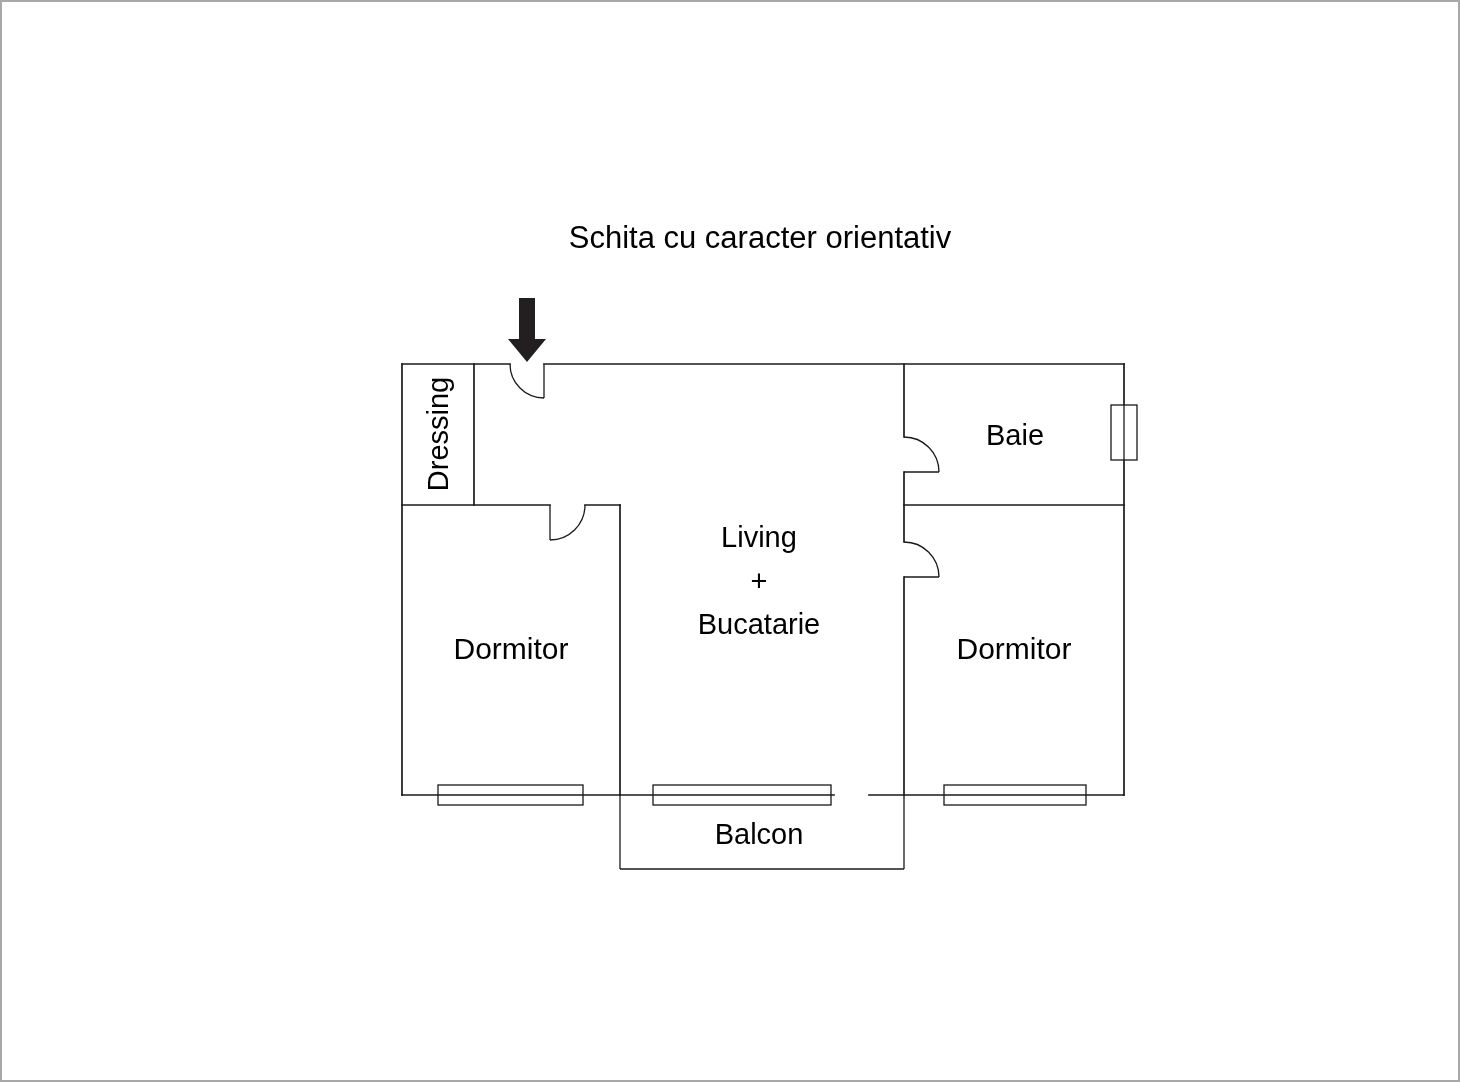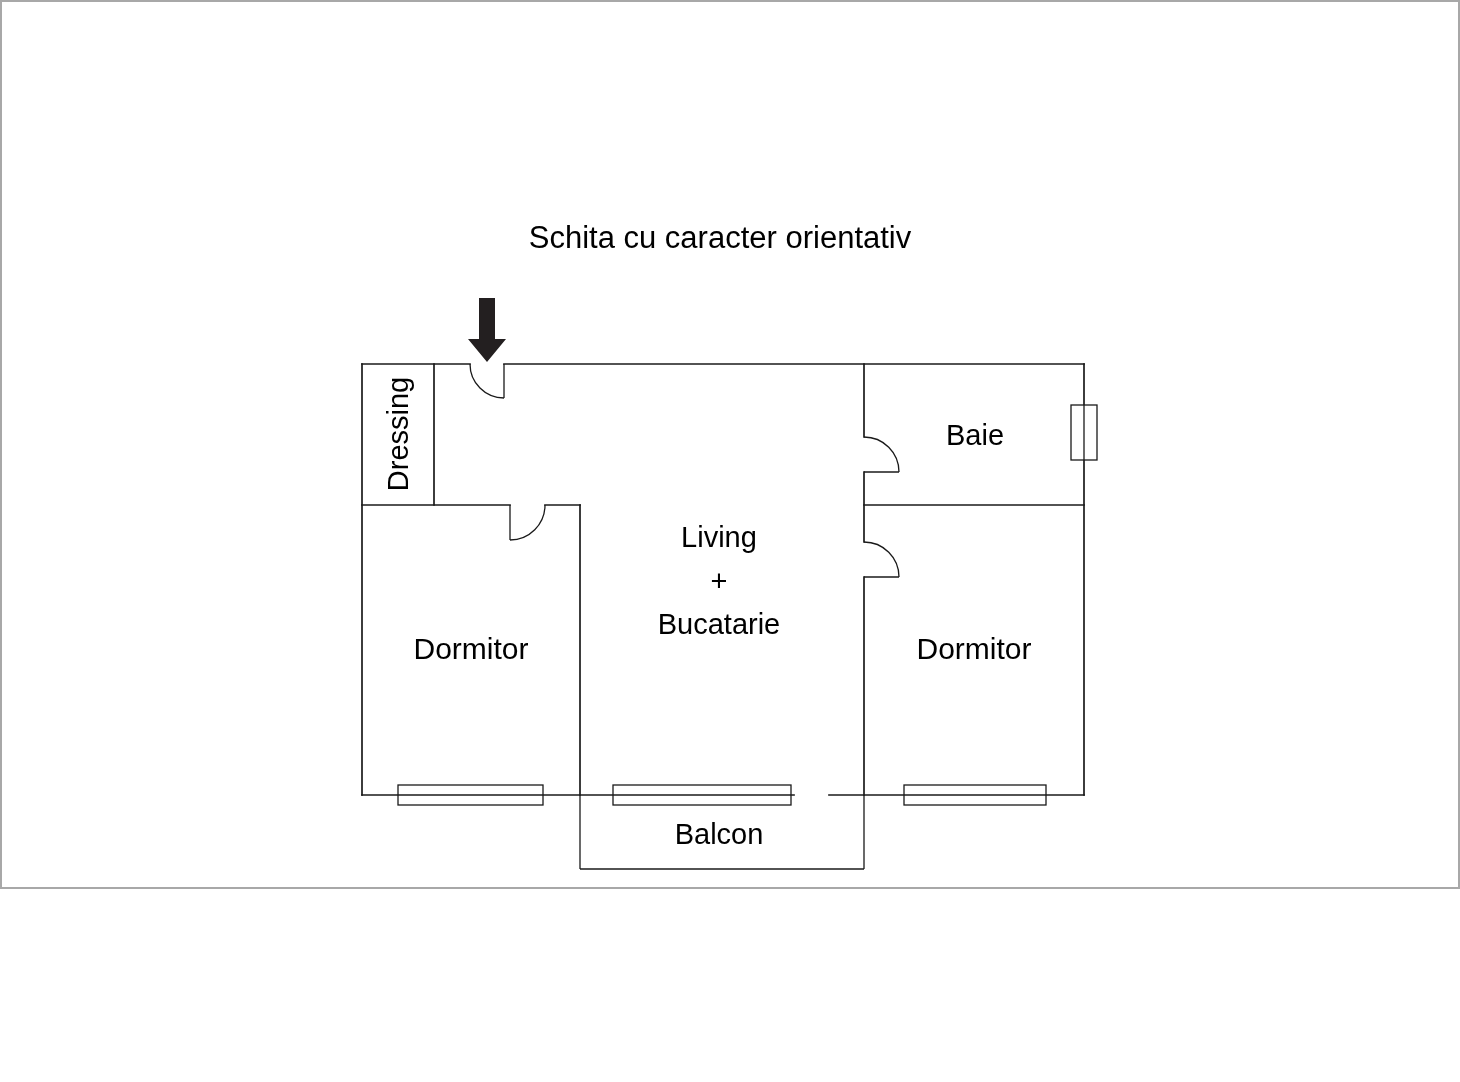--- a/index.html
+++ b/index.html
@@ -3,26 +3,27 @@
 <meta charset="utf-8">
 <style>
   html, body {
     margin: 0;
     padding: 0;
     background: #ffffff;
   }
   .page {
     position: relative;
     width: 1460px;
-    height: 889px;
+    height: 1082px;
     box-sizing: border-box;
     background: #ffffff;
     border: 2px solid #a8a8a8;
     font-family: "Liberation Sans", sans-serif;
     overflow: hidden;
+    padding-left: 40px;
   }
   svg { display: block; }
   .wall {
     stroke: #1a1a1a;
     stroke-width: 1.7;
     fill: none;
     stroke-linecap: square;
   }
   .thin {
     stroke: #1a1a1a;

